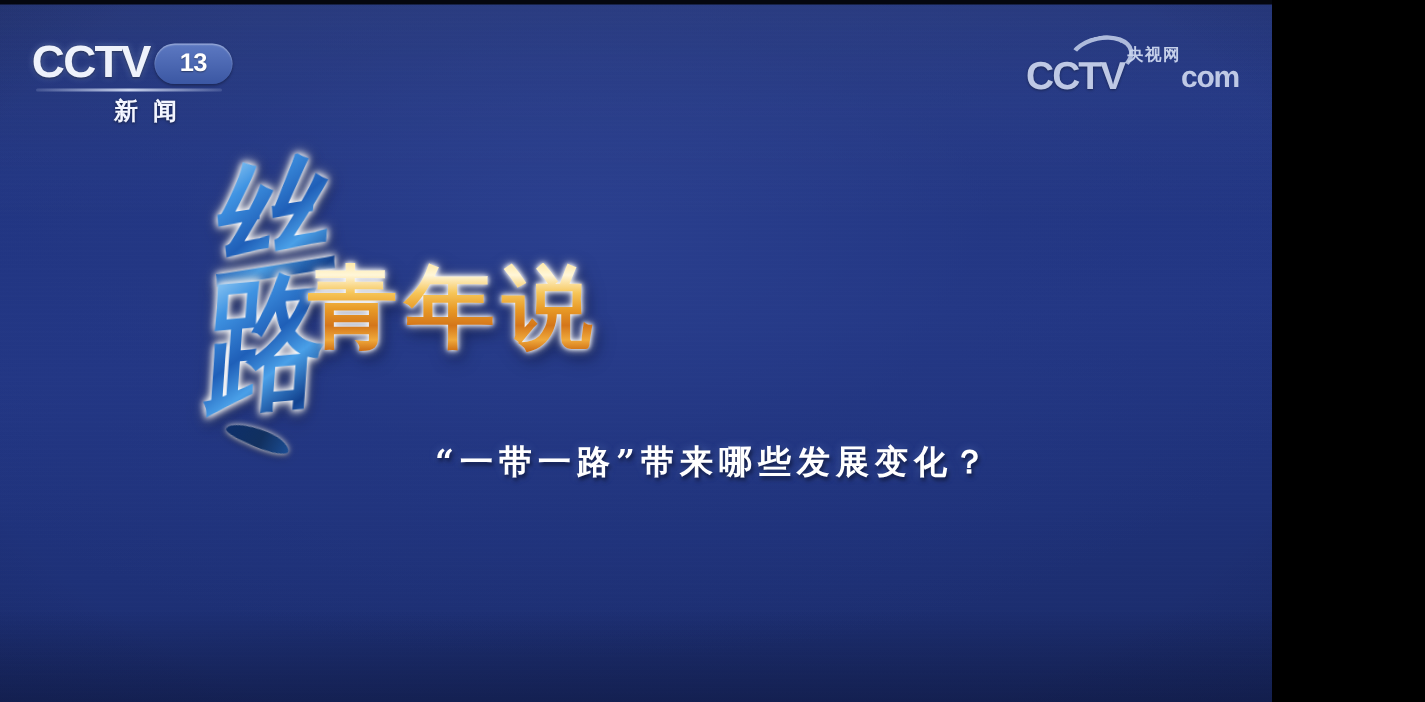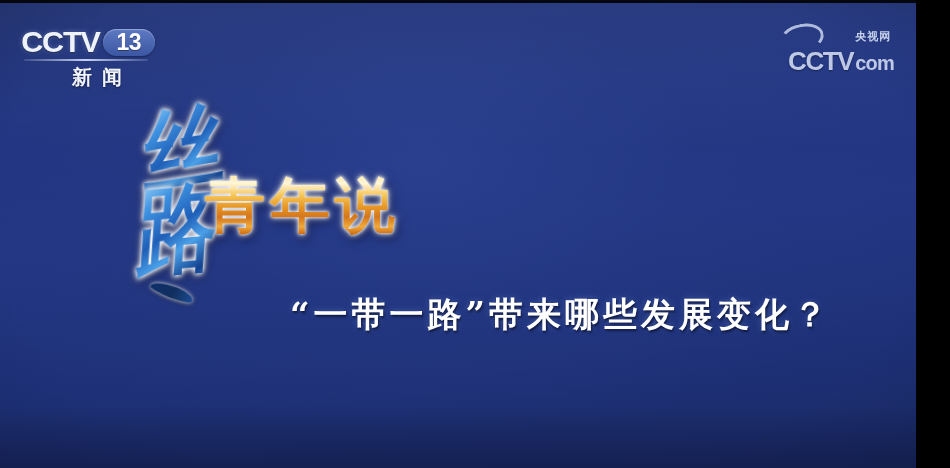--- a/index.html
+++ b/index.html
@@ -3,21 +3,21 @@
 <meta charset="utf-8">
 <style>
   html, body {
     margin: 0;
     padding: 0;
     background: #000;
   }
 
   #screen {
     position: relative;
-    width: 916px;
+    width: 848px;
     height: 468px;
     overflow: hidden;
     font-family: "Liberation Sans", sans-serif;
     background: #a21caf;
   }
 
   
   .bg-base {
     position: absolute;
     inset: 0;
@@ -101,37 +101,37 @@
     align-items: center;
     justify-content: center;
     min-width: 40px;
     height: 27px;
     padding: 0 6px;
     border-radius: 14px;
     background: linear-gradient(180deg, #5d79c2 0%, #3b57a3 100%);
     box-shadow: inset 0 1px 1px rgba(255,255,255,.35),
                 0 1px 2px rgba(0,0,0,.35);
     font-weight: 700;
-    font-size: 23px;
+    font-size: 17px;
     color: #ffffff;
     letter-spacing: -0.5px;
     text-shadow: 0 1px 1px rgba(0,0,0,.4);
     text-align: center;
   }
   .cctv13-underline {
     margin: 2px 0 0 2px;
     width: 124px;
     height: 2px;
     background: linear-gradient(90deg,
        rgba(215,228,255,.15), rgba(225,235,255,.85), rgba(215,228,255,.15));
     border-radius: 2px;
   }
   .cctv13-sub {
     margin-top: 3px;
-    font-size: 20px;
+    font-size: 16px;
     font-weight: 700;
     color: #f2f5ff;
     letter-spacing: 10px;
     text-indent: 10px;
     text-shadow: 0 1px 2px rgba(0,0,0,.5);
     font-family: "DejaVu Sans", "Liberation Sans", sans-serif;
   }
 
   
   .cctvcom {
@@ -147,21 +147,21 @@
     font-weight: 700;
     font-size: 26px;
     letter-spacing: -1.4px;
     color: #ccd6ee;
     line-height: 1;
     text-shadow: 0 1px 2px rgba(0,0,0,.40);
     opacity: .92;
   }
   .cctvcom-right {
     display: flex;
-    flex-direction: column;
+    flex-direction: row;
     align-items: flex-start;
     line-height: 1;
     margin-bottom: 1px;
   }
   .cctvcom-cn {
     font-size: 11px;
     font-weight: 700;
     color: #cdd7ef;
     letter-spacing: 1px;
     font-family: "DejaVu Sans", "Liberation Sans", sans-serif;
@@ -291,21 +291,21 @@
     line-height: 1.1;
     text-shadow: 1px 2px 3px rgba(6,12,42,.85), 0 0 6px rgba(140,175,245,.35);
     pointer-events: auto;
   }
   .subtitle-2 {
     position: absolute;
     left: 290px;
     top: 296px;
     font-family: "DejaVu Serif", "Liberation Serif", serif;
     font-weight: 700;
-    font-size: 34px;
+    font-size: 22px;
     letter-spacing: 4px;
     color: #ffffff;
     white-space: nowrap;
     line-height: 1.1;
     text-shadow: 1px 2px 3px rgba(6,12,42,.85), 0 0 6px rgba(140,175,245,.35);
     pointer-events: auto;
   }
 </style>
 </head>
 <body>

